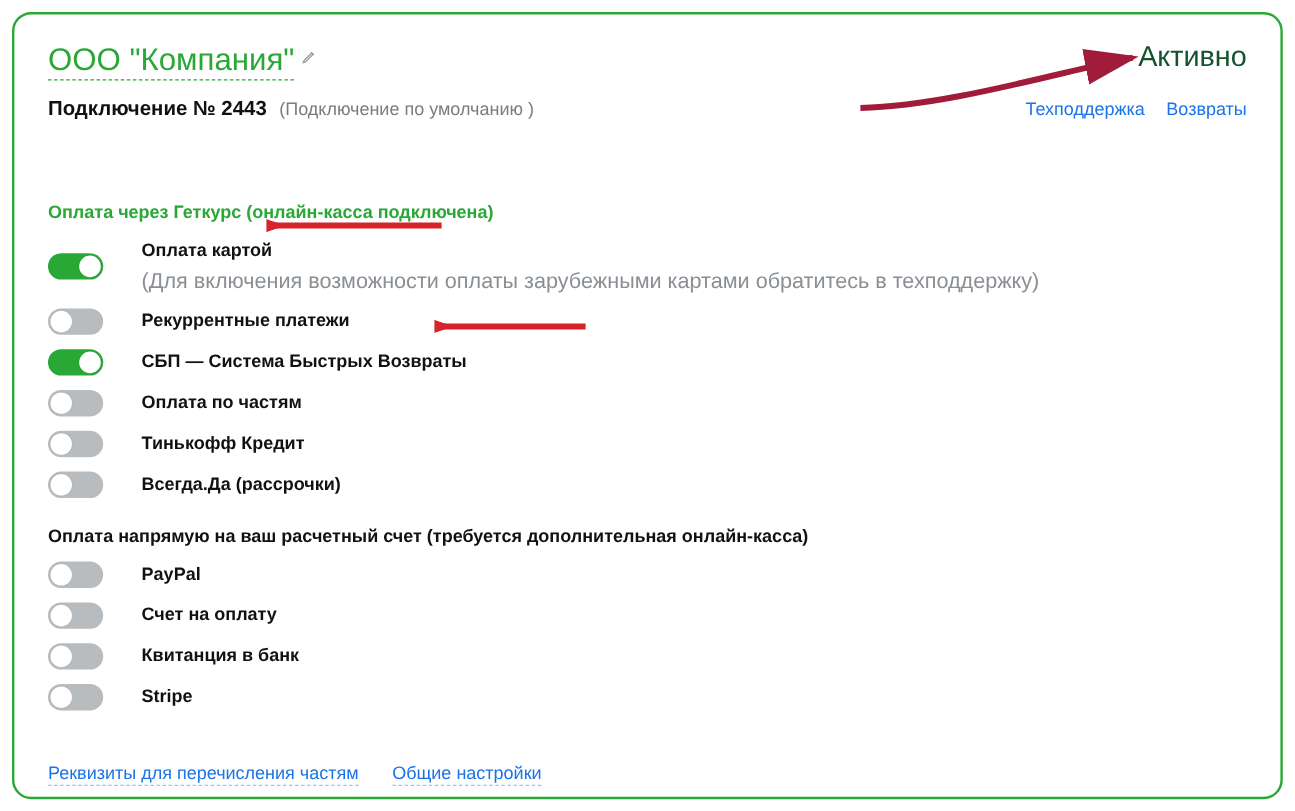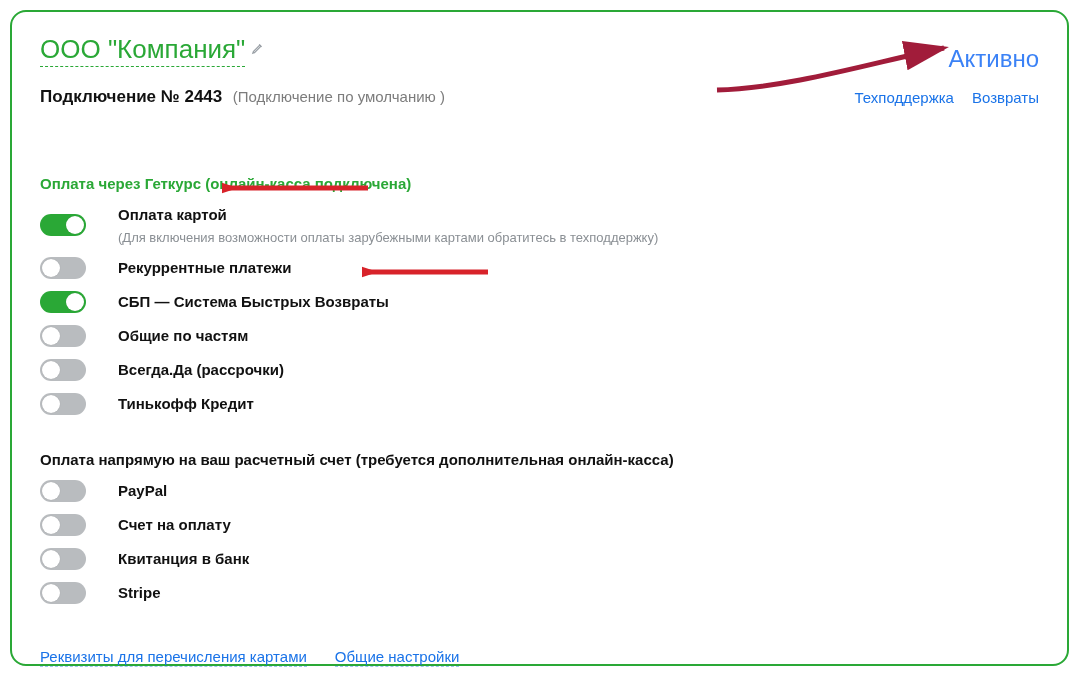--- a/index.html
+++ b/index.html
@@ -30,24 +30,23 @@
   }
   .company-name {
     color: #2aa836;
     font-size: 26px;
     font-weight: 400;
     border-bottom: 1px dashed #2aa836;
     padding-bottom: 1px;
   }
   .edit-icon { color: #9aa0a6; font-size: 16px; padding-bottom: 2px; }
   .status-active {
-    color: #3b82f6;
+    color: #14532d;
     font-size: 24px;
     font-weight: 400;
-    margin-top: 11px;
   }
   .subheader-row {
     display: flex;
     justify-content: space-between;
     align-items: center;
     margin-top: 14px;
     gap: 32px;
   }
   .connection-title {
     font-size: 17px;
@@ -66,21 +65,21 @@
     font-size: 15px;
     text-decoration: none;
     cursor: pointer;
   }
   .section-title {
     margin-top: 68px;
     font-size: 15px;
     font-weight: 600;
   }
   .section-title.green { color: #2aa836; }
-  .section-title.black { color: #111; margin-top: 36px; }
+  .section-title.black { color: #111; margin-top: 24px; }
   .toggle-row {
     display: flex;
     align-items: center;
     gap: 32px;
     margin-top: 12px;
   }
   .toggle {
     width: 46px;
     height: 22px;
     border-radius: 22px;
@@ -95,21 +94,21 @@
     height: 18px;
     border-radius: 50%;
     background: #fff;
     box-shadow: 0 0 1px rgba(0,0,0,.2);
   }
   .toggle.on { background: #2aa836; }
   .toggle.on .knob { right: 2px; }
   .toggle.off { background: #b9bcbf; }
   .toggle.off .knob { left: 2px; }
   .toggle-label { font-size: 15px; font-weight: 600; color: #111; line-height: 22px; }
-  .toggle-sub { font-size: 13px; color: #8a8f94; font-weight: 400; margin-top: 4px; }
+  .toggle-sub { font-size: 18px; color: #8a8f94; font-weight: 400; margin-top: 4px; }
   .footer-links {
     display: flex;
     gap: 28px;
     margin-top: 44px;
   }
   .footer-links .link { border-bottom: 1px dashed #9cc3f0; padding-bottom: 1px; font-size: 15px; }
 
   
   .arrow-svg { position: absolute; pointer-events: none; }
 </style>
@@ -165,37 +164,37 @@
     <div class="toggle on">
         <div class="knob"></div>
       </div>
     <div class="toggle-label">СБП — Система Быстрых Возвраты</div>
   </div>
 
   <div class="toggle-row">
     <div class="toggle off">
         <div class="knob"></div>
       </div>
-    <div class="toggle-label">Общие по частям</div>
+    <div class="toggle-label">Оплата по частям</div>
+  </div>
+
+  <div class="toggle-row">
+    <div class="toggle off">
+        <div class="knob"></div>
+      </div>
+    <div class="toggle-label">Тинькофф Кредит</div>
   </div>
 
   <div class="toggle-row">
     <div class="toggle off">
         <div class="knob"></div>
       </div>
     <div class="toggle-label">Всегда.Да (рассрочки)</div>
   </div>
 
-  <div class="toggle-row">
-    <div class="toggle off">
-        <div class="knob"></div>
-      </div>
-    <div class="toggle-label">Тинькофф Кредит</div>
-  </div>
-
   <div class="section-title black">Оплата напрямую на ваш расчетный счет (требуется дополнительная онлайн-касса)</div>
 
   <div class="toggle-row">
     <div class="toggle off">
         <div class="knob"></div>
       </div>
     <div class="toggle-label">PayPal</div>
   </div>
 
   <div class="toggle-row">
@@ -213,21 +212,21 @@
   </div>
 
   <div class="toggle-row">
     <div class="toggle off">
         <div class="knob"></div>
       </div>
     <div class="toggle-label">Stripe</div>
   </div>
 
   <div class="footer-links">
-    <a class="link">Реквизиты для перечисления картами</a>
+    <a class="link">Реквизиты для перечисления частям</a>
     <a class="link">Общие настройки</a>
   </div>
 
   <svg class="arrow-svg" style="left:700px; top:28px;" width="240" height="60">
     <defs>
         <marker id="ah1" markerWidth="10" markerHeight="10" refX="8" refY="3" orient="auto">
           <path d="M0,0 L9,3 L0,6 Z" fill="#a11c3a"></path>
         </marker>
       </defs>
     <path d="M5,50 C80,48 170,20 232,8" stroke="#a11c3a" stroke-width="5" fill="none" marker-end="url(#ah1)"></path>

